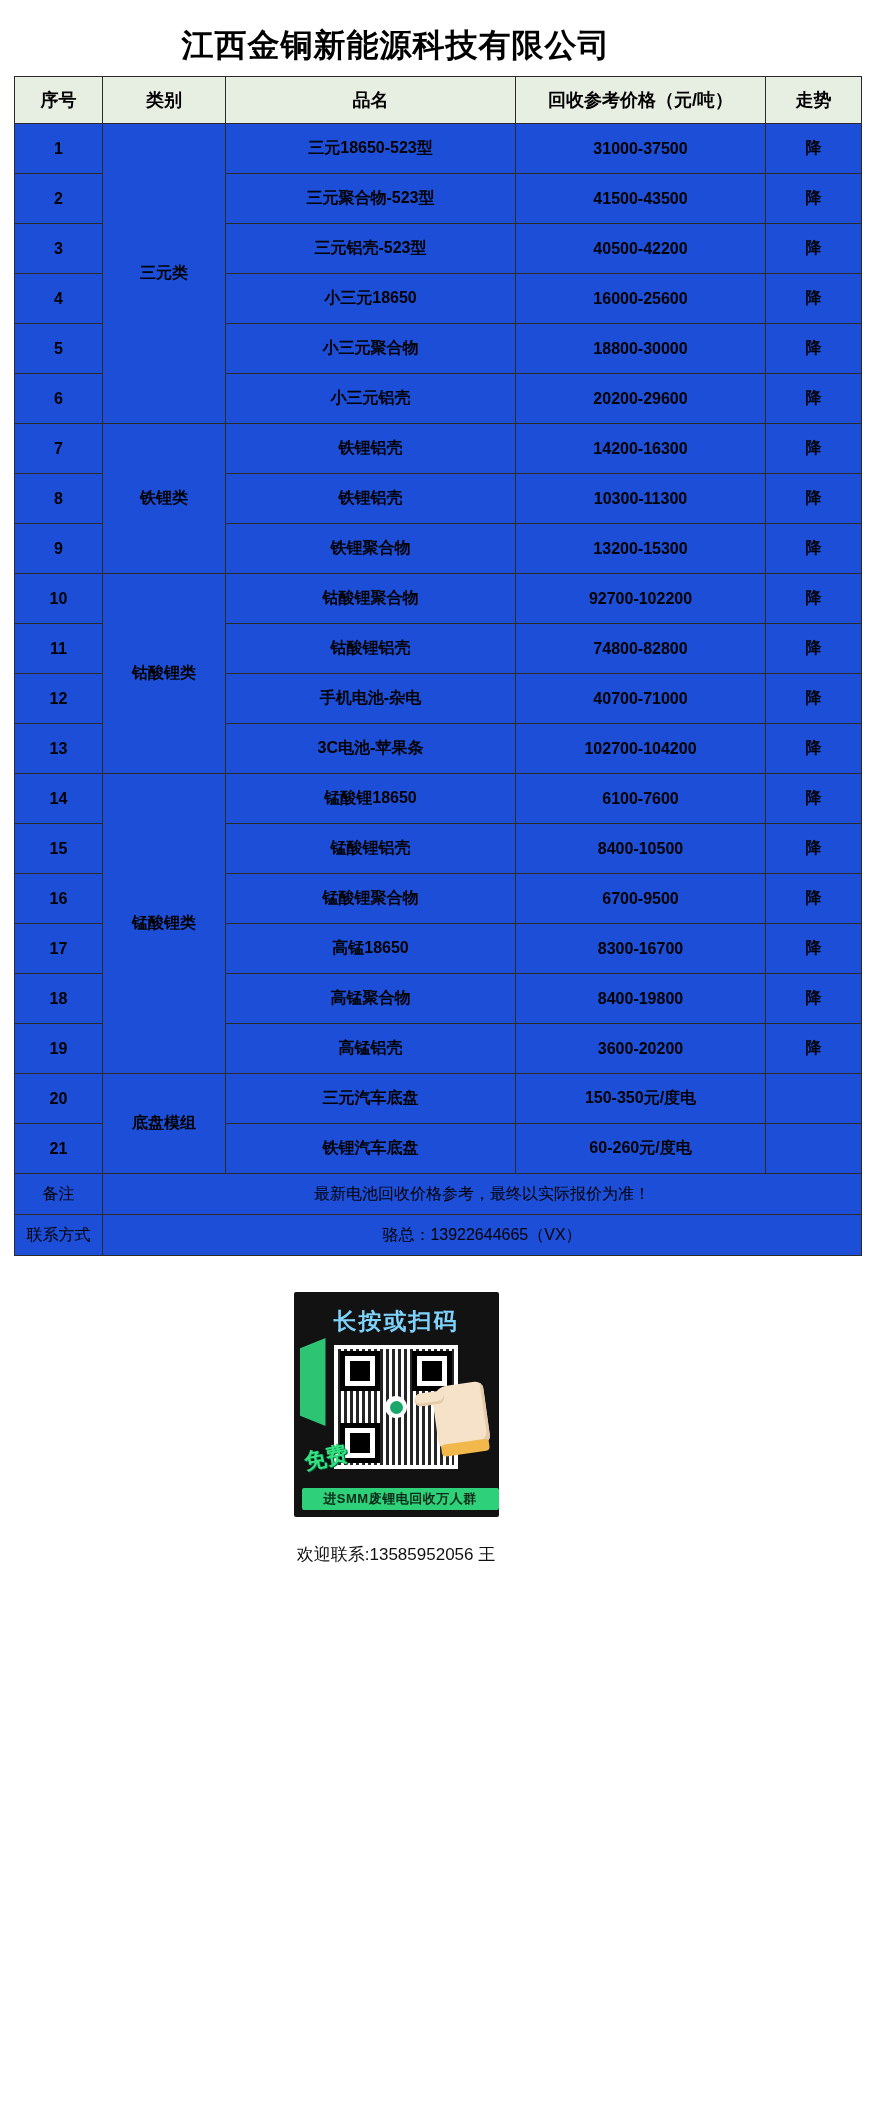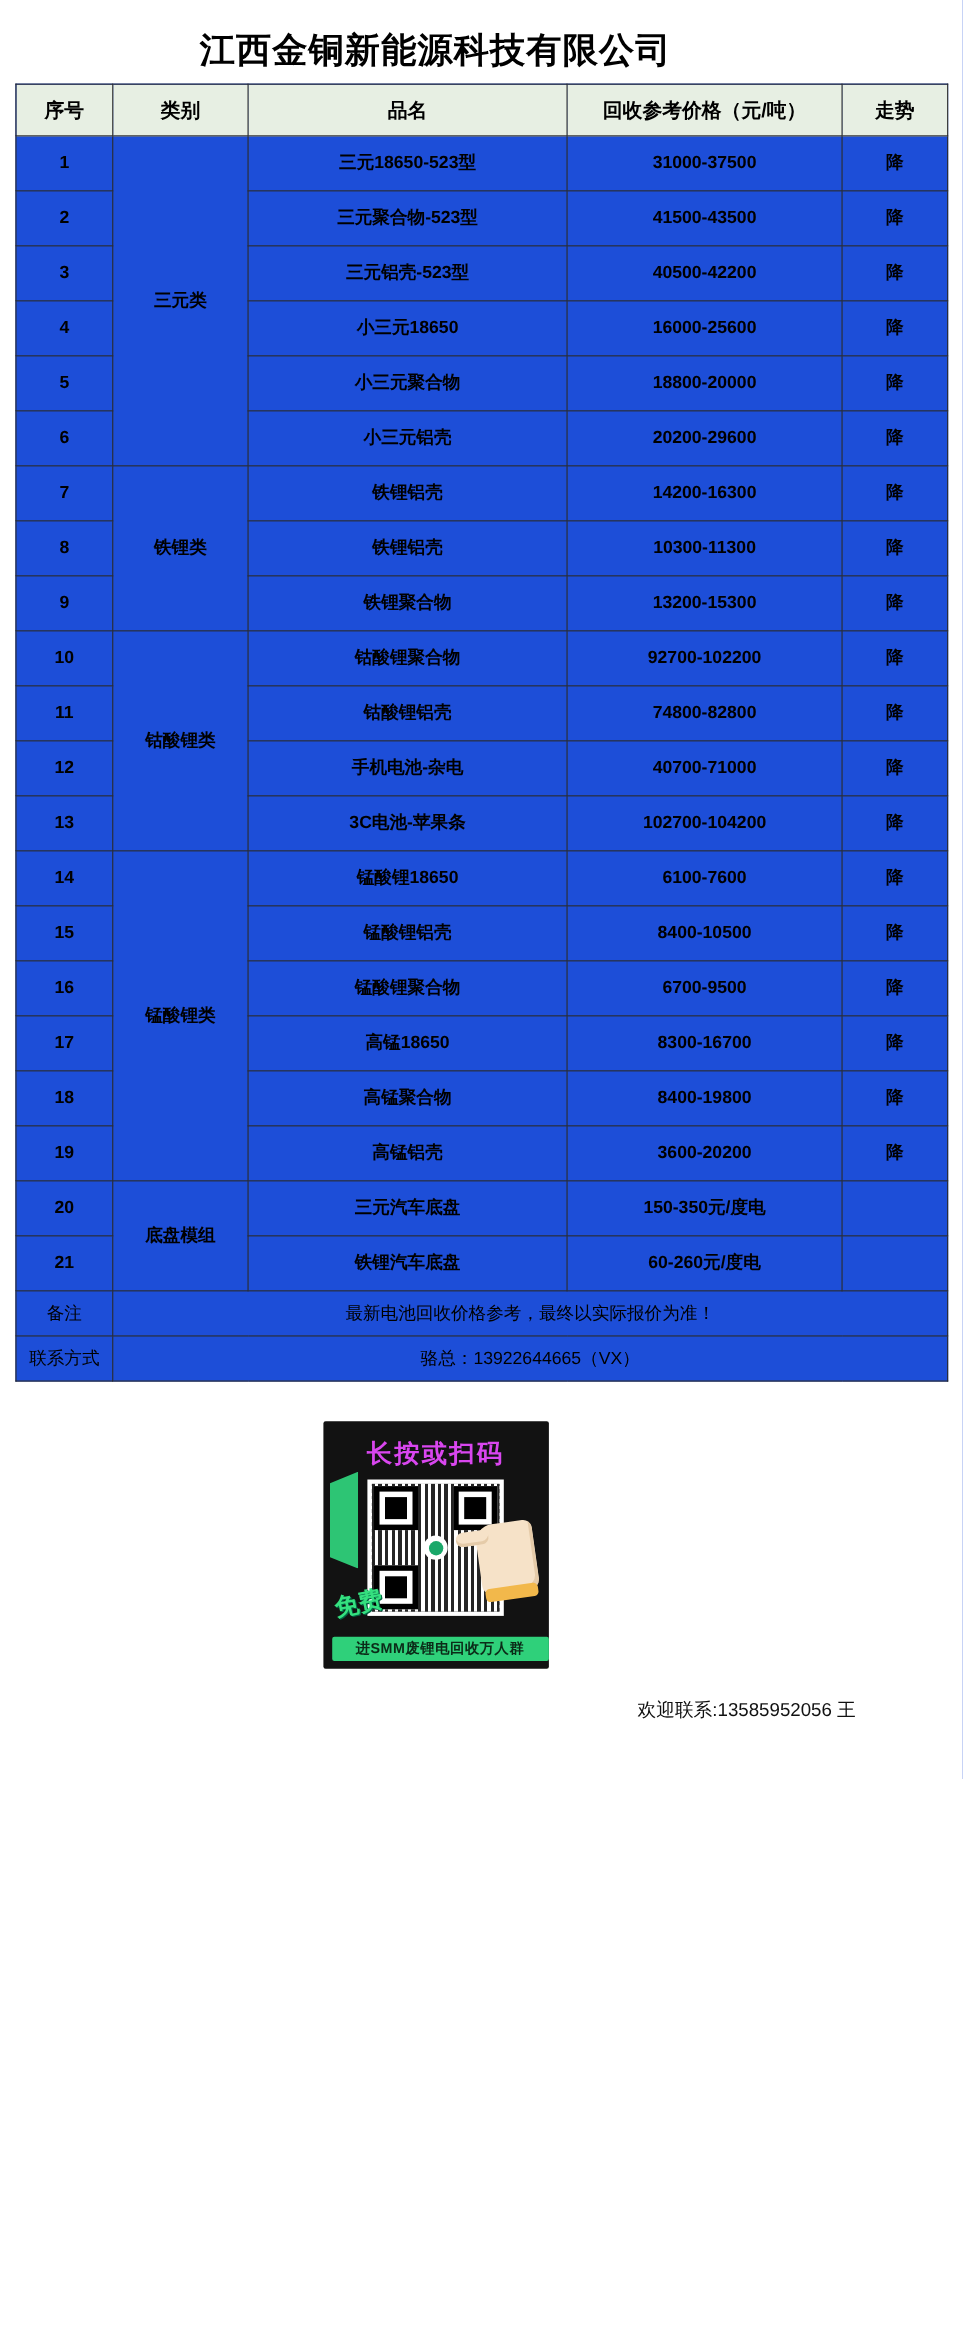--- a/index.html
+++ b/index.html
@@ -140,21 +140,21 @@
   .qr-card {
     width: 205px;
     height: 225px;
     background: #121212;
     box-sizing: border-box;
     padding: 8px 8px 6px 8px;
     position: relative;
     border-radius: 2px;
   }
   .qr-head {
-    color: #d946ef;
+    color: #7dd3fc;
     font-size: 23px;
     font-weight: bold;
     text-align: center;
     letter-spacing: 2px;
     margin-top: 6px;
     margin-bottom: 8px;
   }
   .qr-code {
     width: 124px;
     height: 124px;
@@ -266,21 +266,21 @@
     border-radius: 2px;
     color: #0b2b18;
     font-size: 13px;
     font-weight: bold;
     display: flex;
     align-items: center;
     justify-content: center;
     letter-spacing: 0.5px;
   }
   .welcome {
-    text-align: right;
+    text-align: center;
     font-size: 17px;
     margin: 26px 0 18px 0;
     color: #111;
   }
 </style>
 </head>
 <body>
 
 <div class="page">
 
@@ -331,21 +331,21 @@
       </tr>
       <tr>
         <td class="idx-cell">4</td>
         <td class="name-cell">小三元18650</td>
         <td class="price-cell">16000-25600</td>
         <td class="trend-cell">降</td>
       </tr>
       <tr>
         <td class="idx-cell">5</td>
         <td class="name-cell">小三元聚合物</td>
-        <td class="price-cell">18800-20000</td>
+        <td class="price-cell">18800-30000</td>
         <td class="trend-cell">降</td>
       </tr>
       <tr>
         <td class="idx-cell">6</td>
         <td class="name-cell">小三元铝壳</td>
         <td class="price-cell">20200-29600</td>
         <td class="trend-cell">降</td>
       </tr>
 
       <tr>

